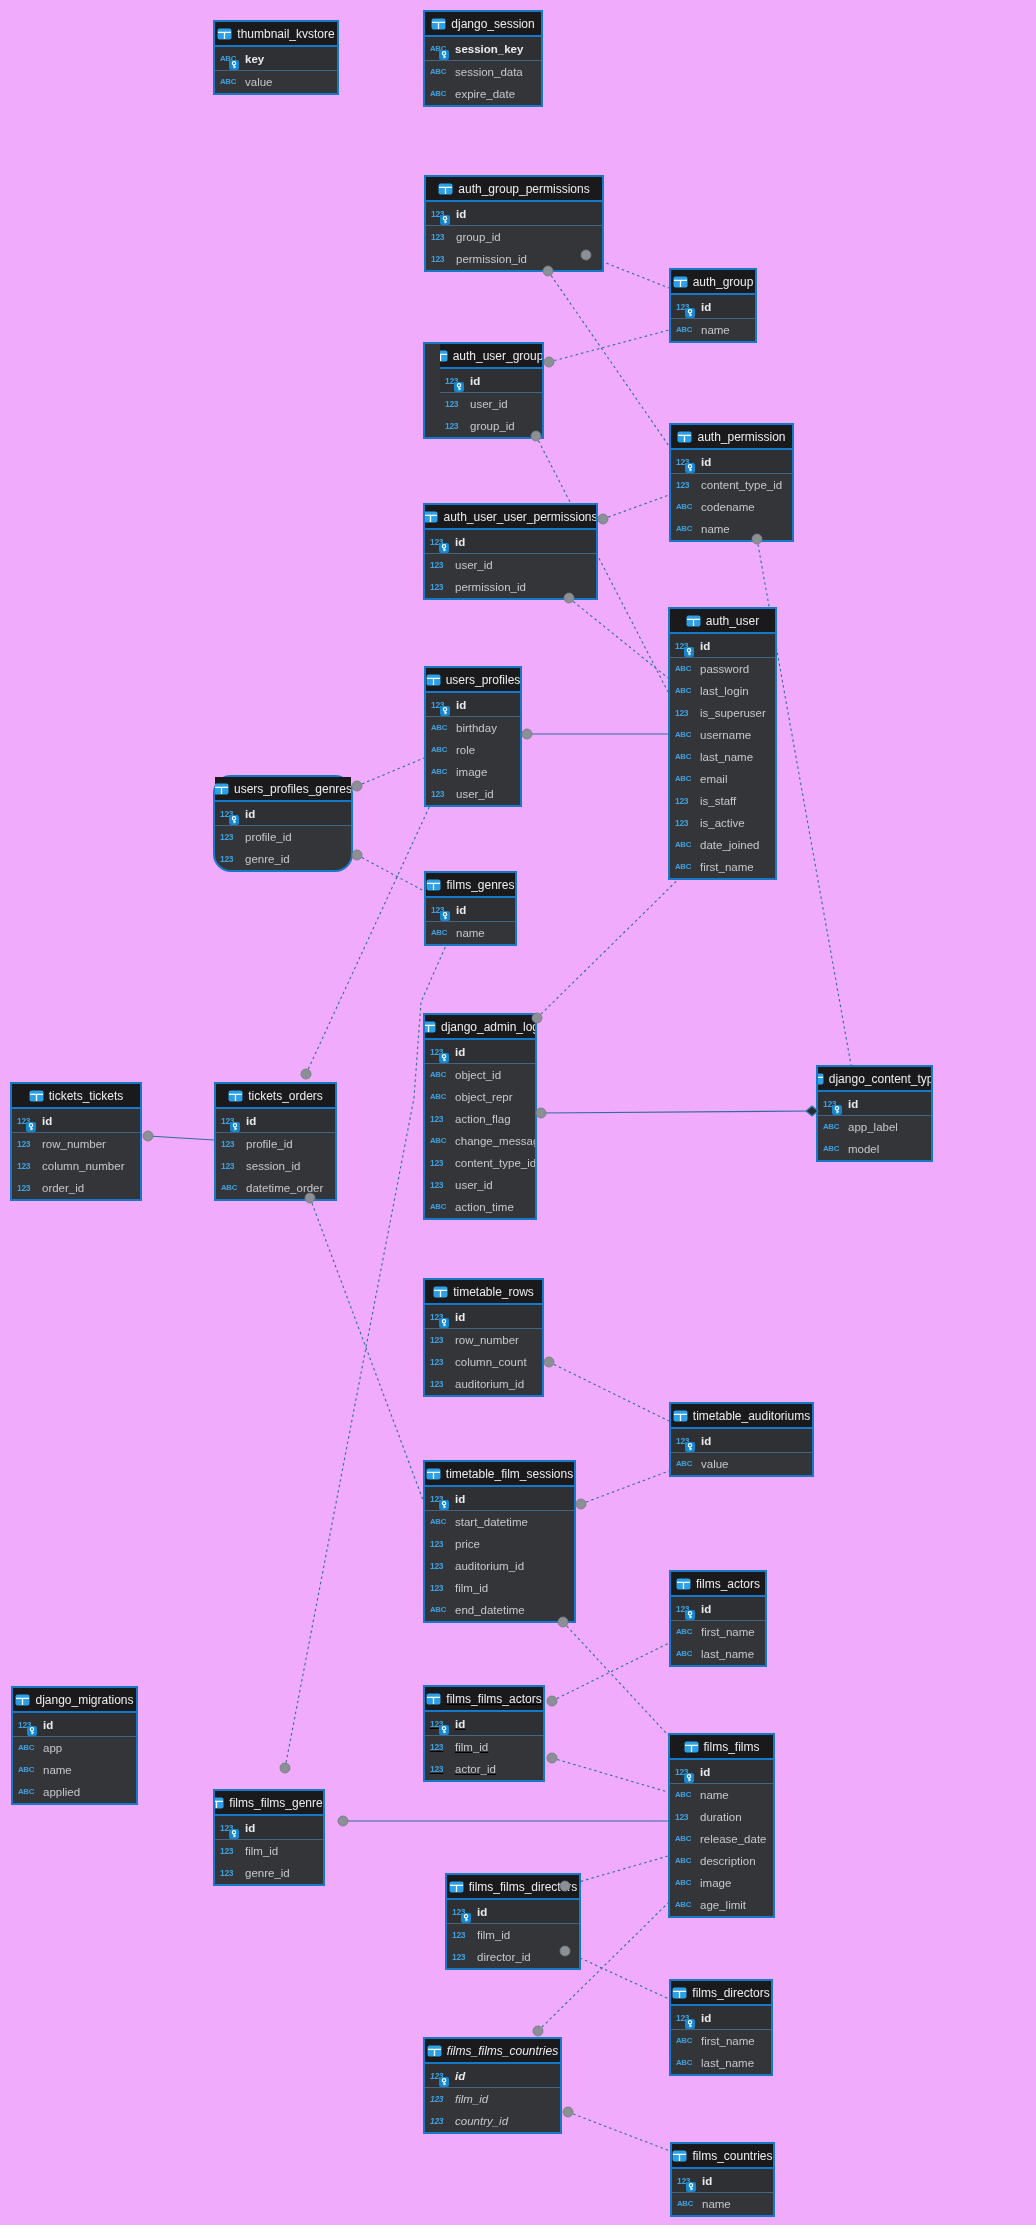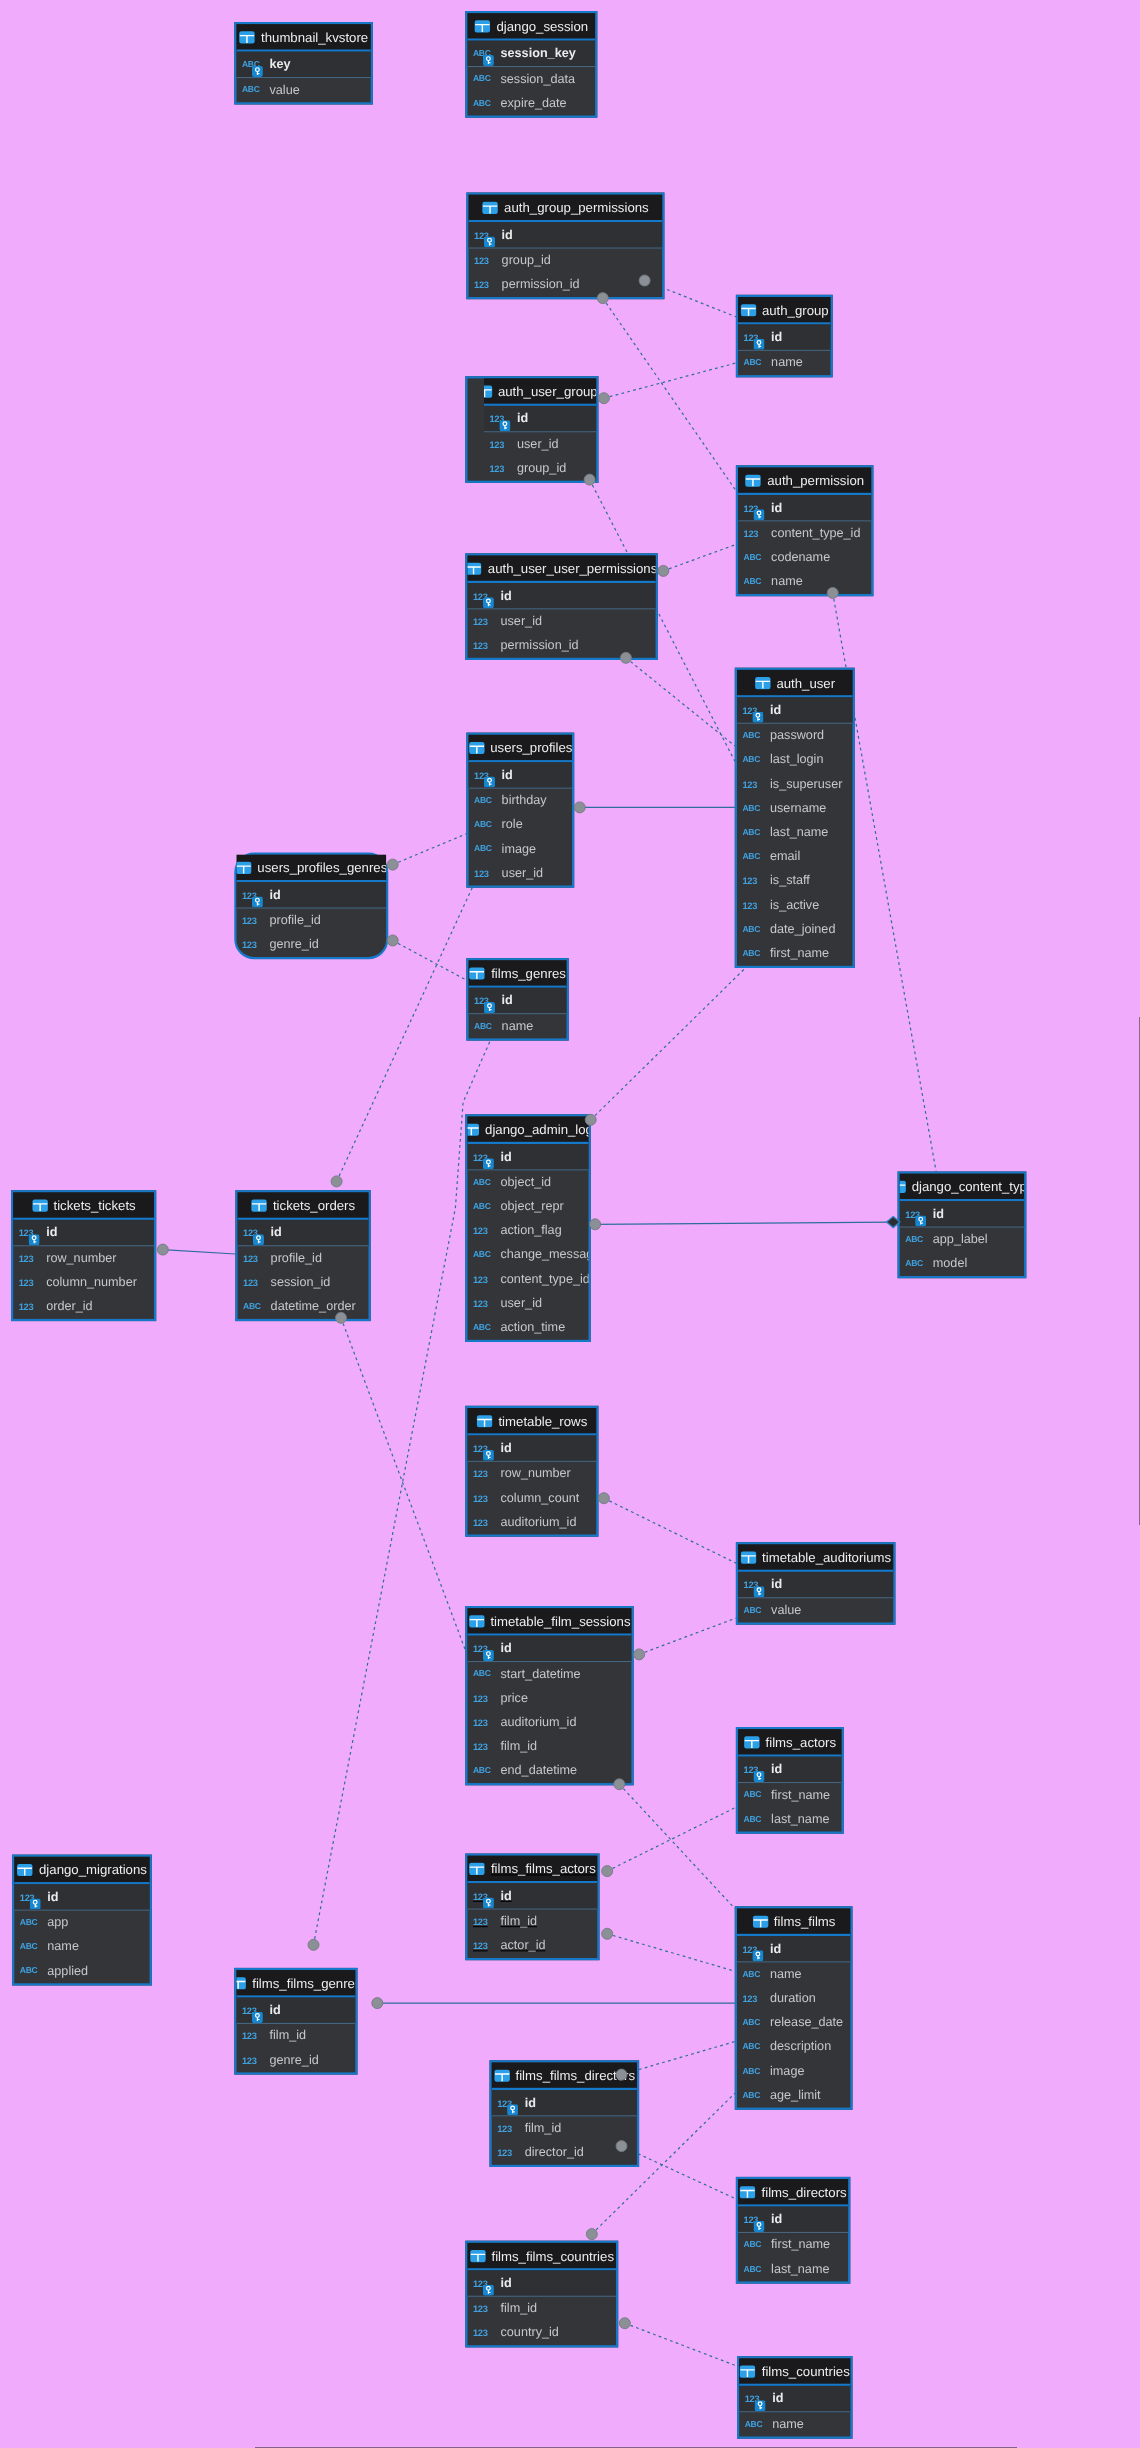--- a/index.html
+++ b/index.html
@@ -989,21 +989,21 @@
           </span>
           <span>first_name</span>
         </div>
         <div class="row">
           <span class="icell">
             <span class="ticon abc">ABC</span>
           </span>
           <span>last_name</span>
         </div>
       </div>
-      <div class="tbl" style="left: 423px; top: 2037px; width: 139px;">
+      <div class="tbl" style="left: 423px; top: 2037px; width: 139px; font-style: italic;">
         <div class="tbl-header">
           <svg width="15" height="12" viewBox="0 0 15 12">
             <rect x="0.5" y="0.5" width="14" height="11" rx="2" fill="#2ba0e8"></rect>
             <path d="M1 4.4 H14 M7.5 4.4 V11" stroke="#ffffff" stroke-width="1.3" fill="none"></path>
           </svg>
           <span>films_films_countries</span>
         </div>
         <div class="row pk">
           <span class="icell">
             <span class="ticon">123</span>

